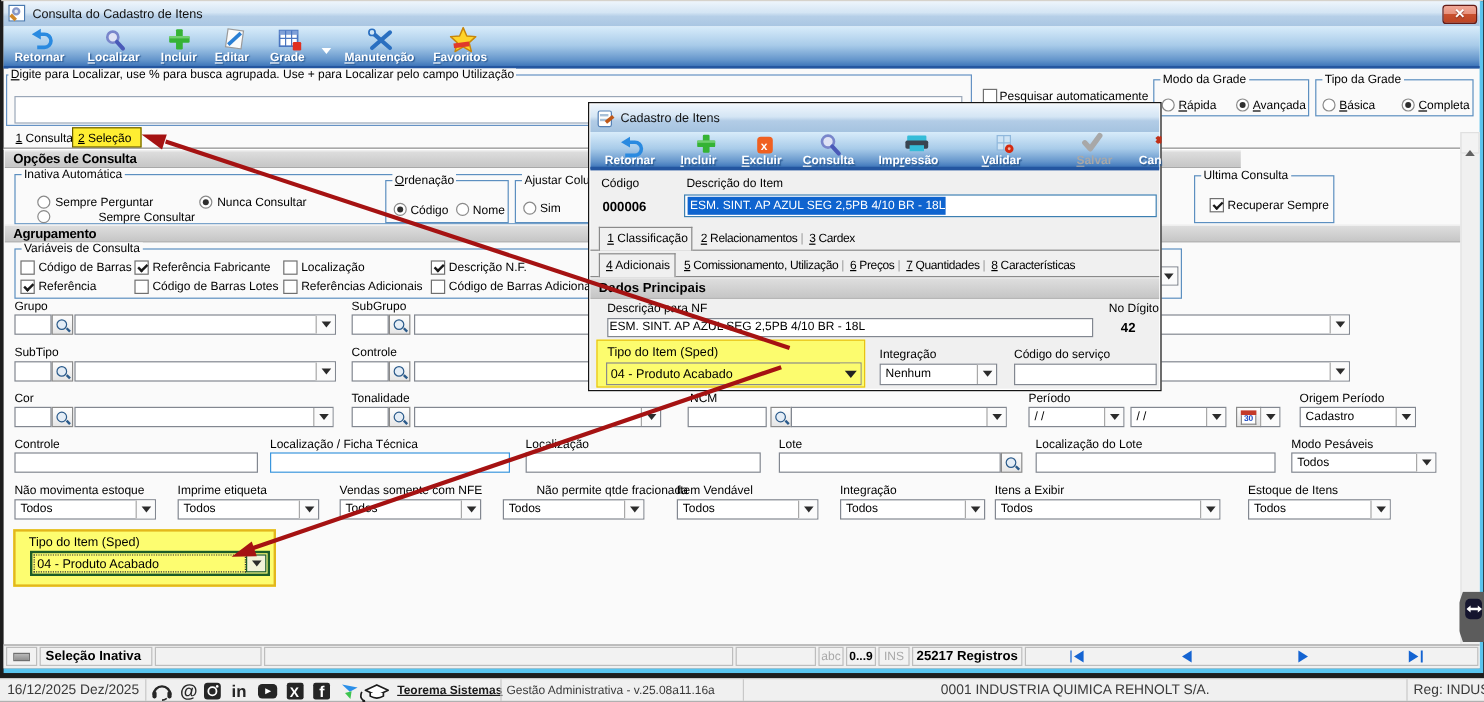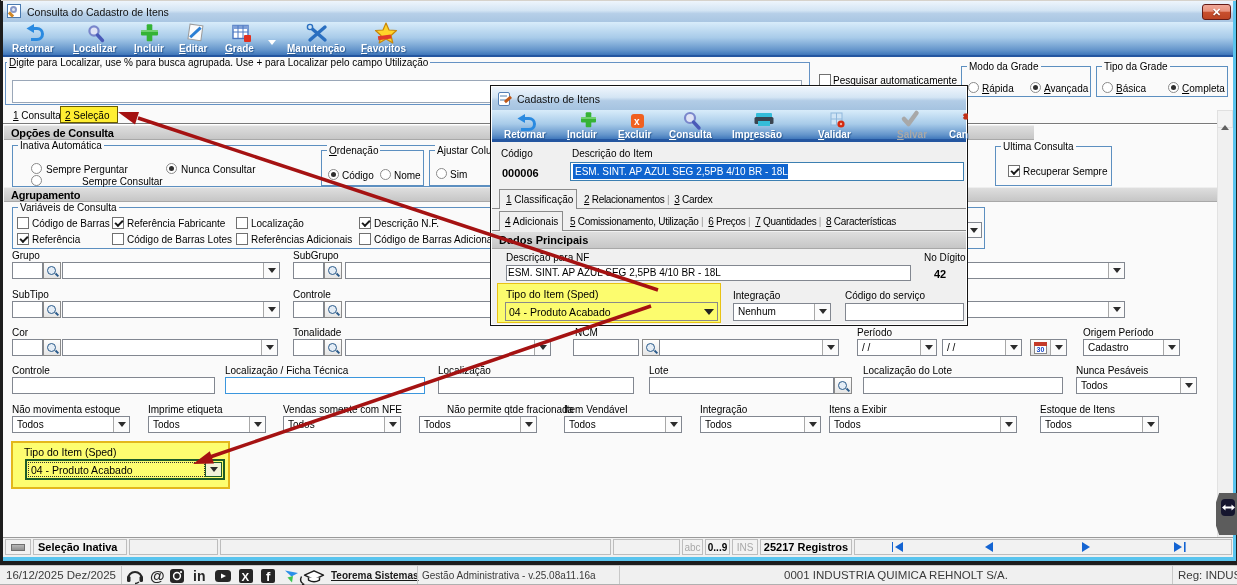--- a/index.html
+++ b/index.html
@@ -214,21 +214,21 @@
   </div>
 <div class="combo" style="left:1083px;top:339px;width:97px;height:17px;">
     <span>Cadastro</span>
     <i></i>
   </div>
 <div class="ab lbl" style="left:12px;top:365px;">Controle</div>
 <div class="ab lbl" style="left:225px;top:365px;">Localização / Ficha Técnica</div>
 <div class="ab lbl" style="left:438px;top:365px;">Localização</div>
 <div class="ab lbl" style="left:649px;top:365px;">Lote</div>
 <div class="ab lbl" style="left:863px;top:365px;">Localização do Lote</div>
-<div class="ab lbl" style="left:1076px;top:365px;">Nunca Pesáveis</div>
+<div class="ab lbl" style="left:1076px;top:365px;">Modo Pesáveis</div>
 <div class="inp" style="left:12px;top:377px;width:203px;height:17px;"></div>
 <div class="inp" style="left:225px;top:377px;width:200px;height:17px;border:1px solid #3b96dd;"></div>
 <div class="inp" style="left:438px;top:377px;width:196px;height:17px;"></div>
 <div class="inp" style="left:649px;top:377px;width:185px;height:17px;"></div>
 <div class="lens" style="left:834px;top:377px;width:18px;height:17px;"></div>
 <div class="inp" style="left:863px;top:377px;width:200px;height:17px;"></div>
 <div class="combo" style="left:1076px;top:377px;width:121px;height:17px;">
     <span>Todos</span>
     <i></i>
   </div>

